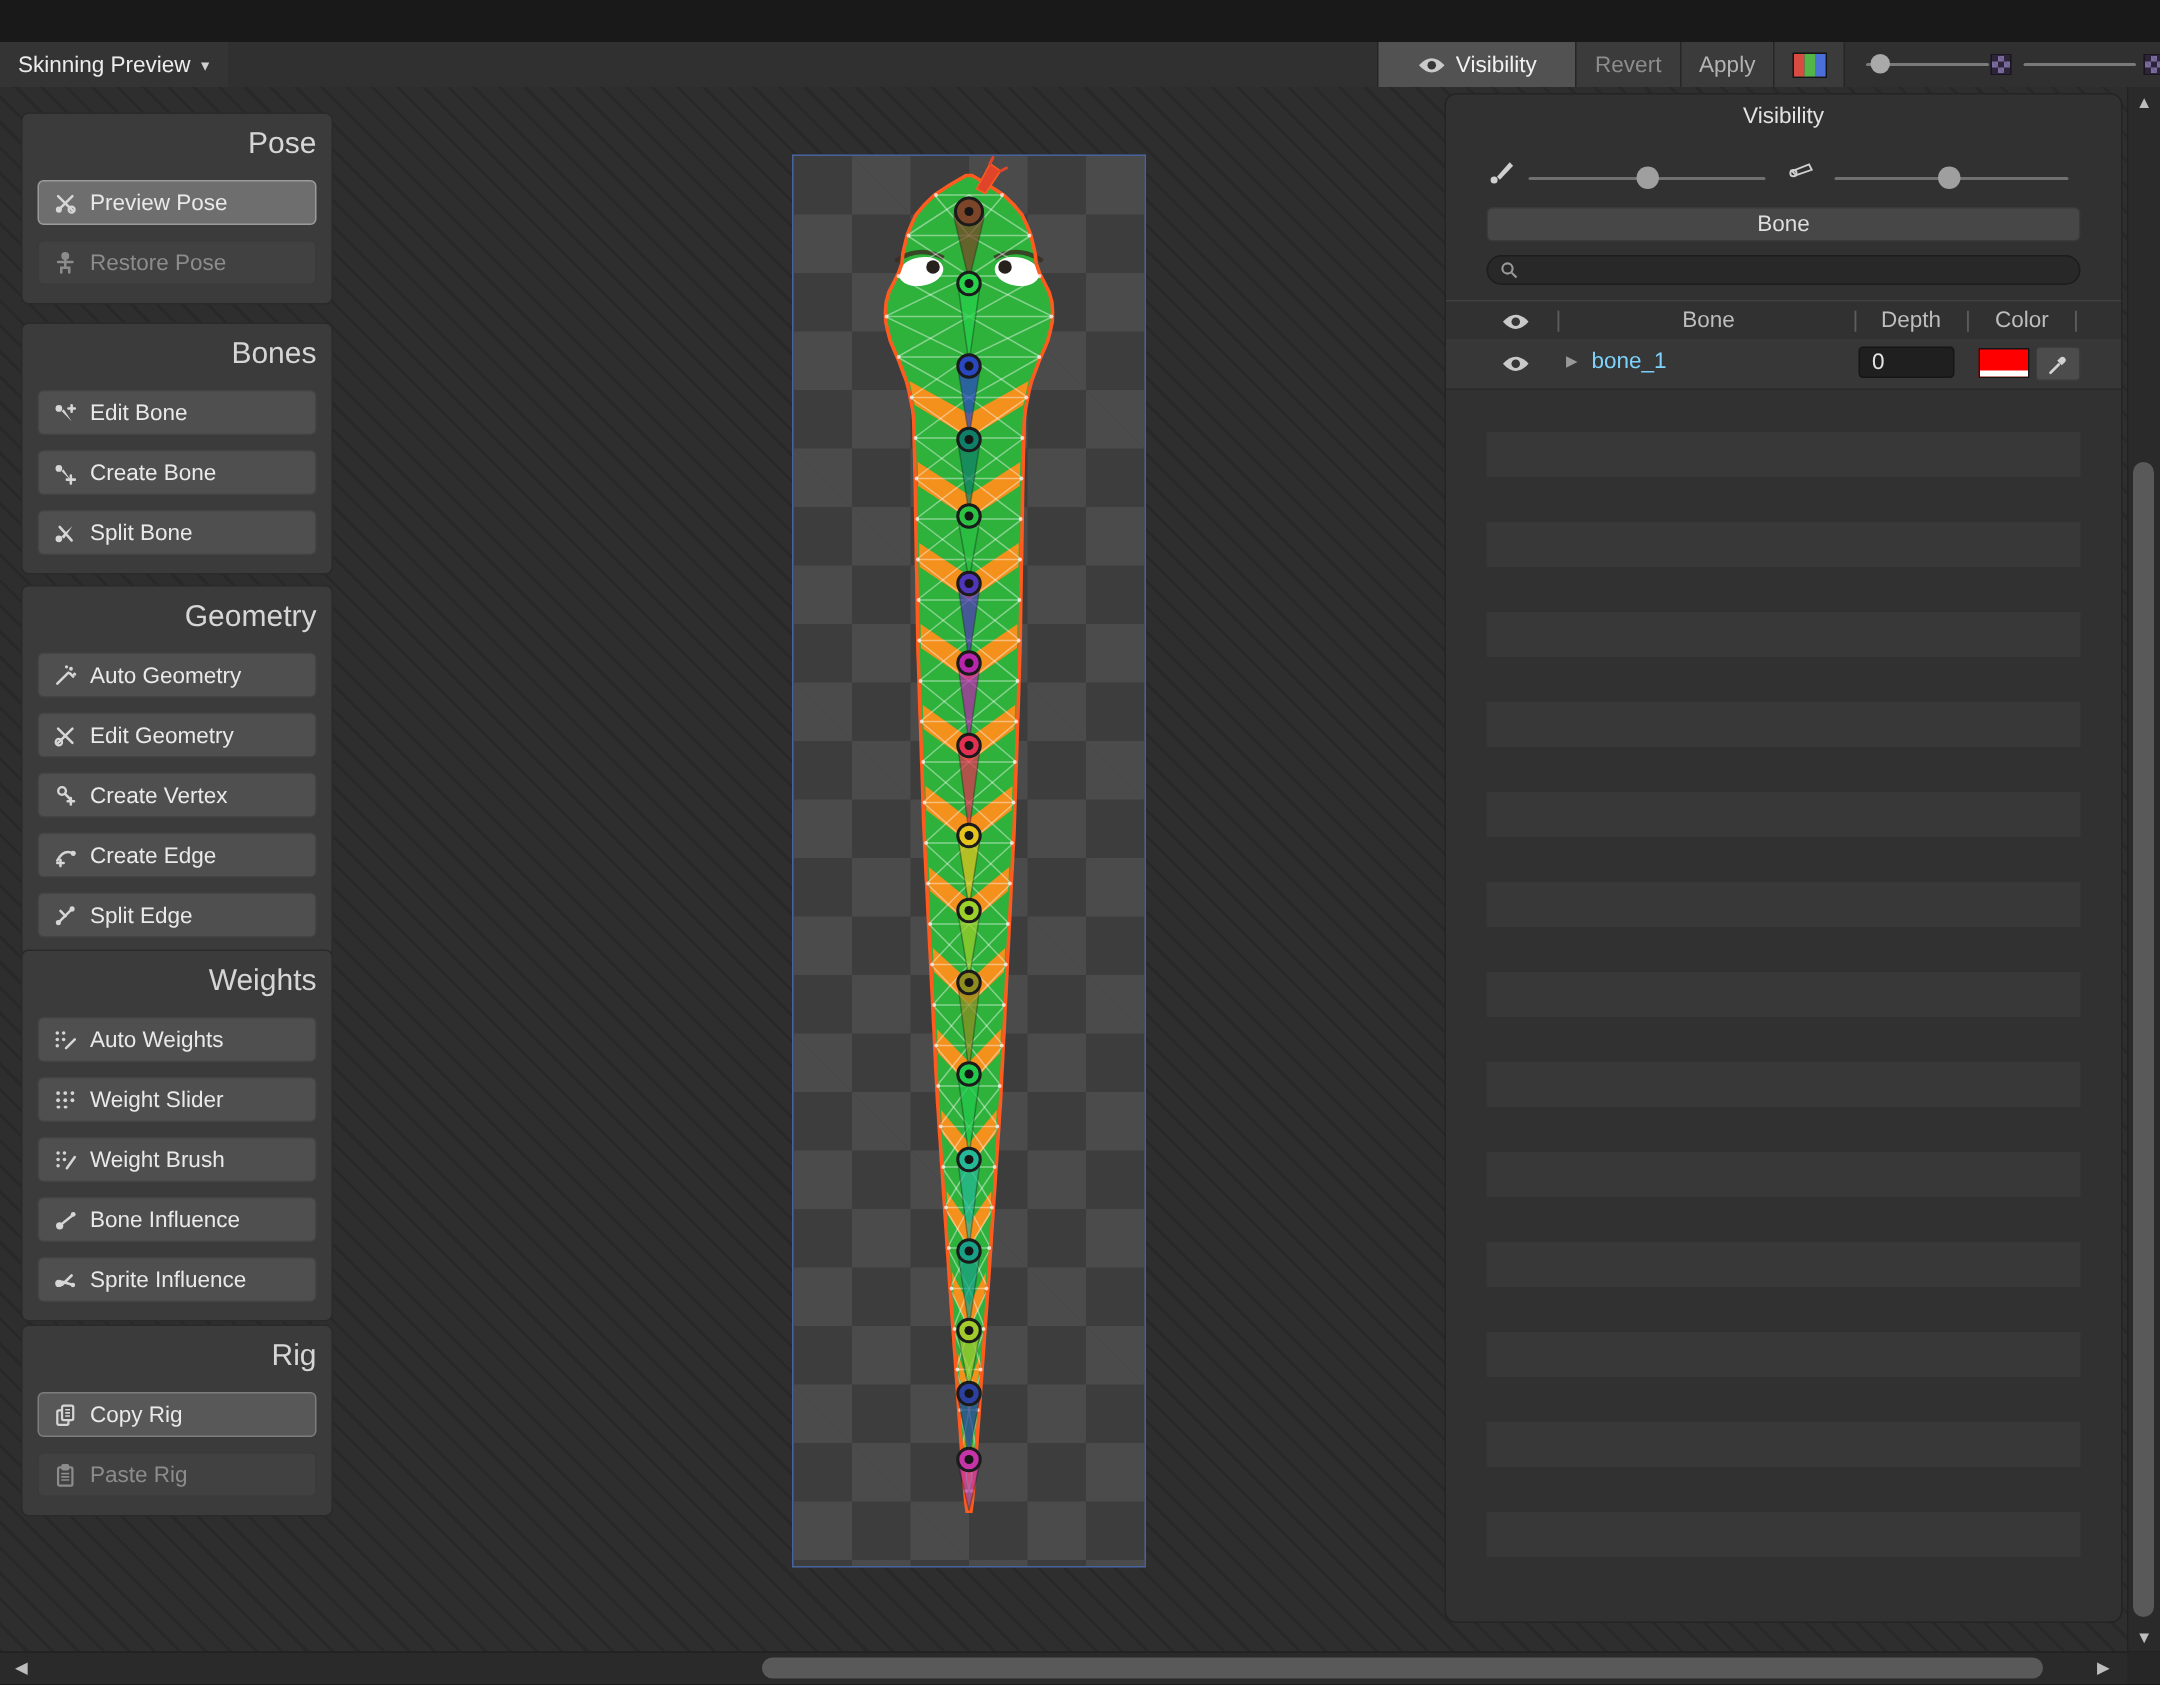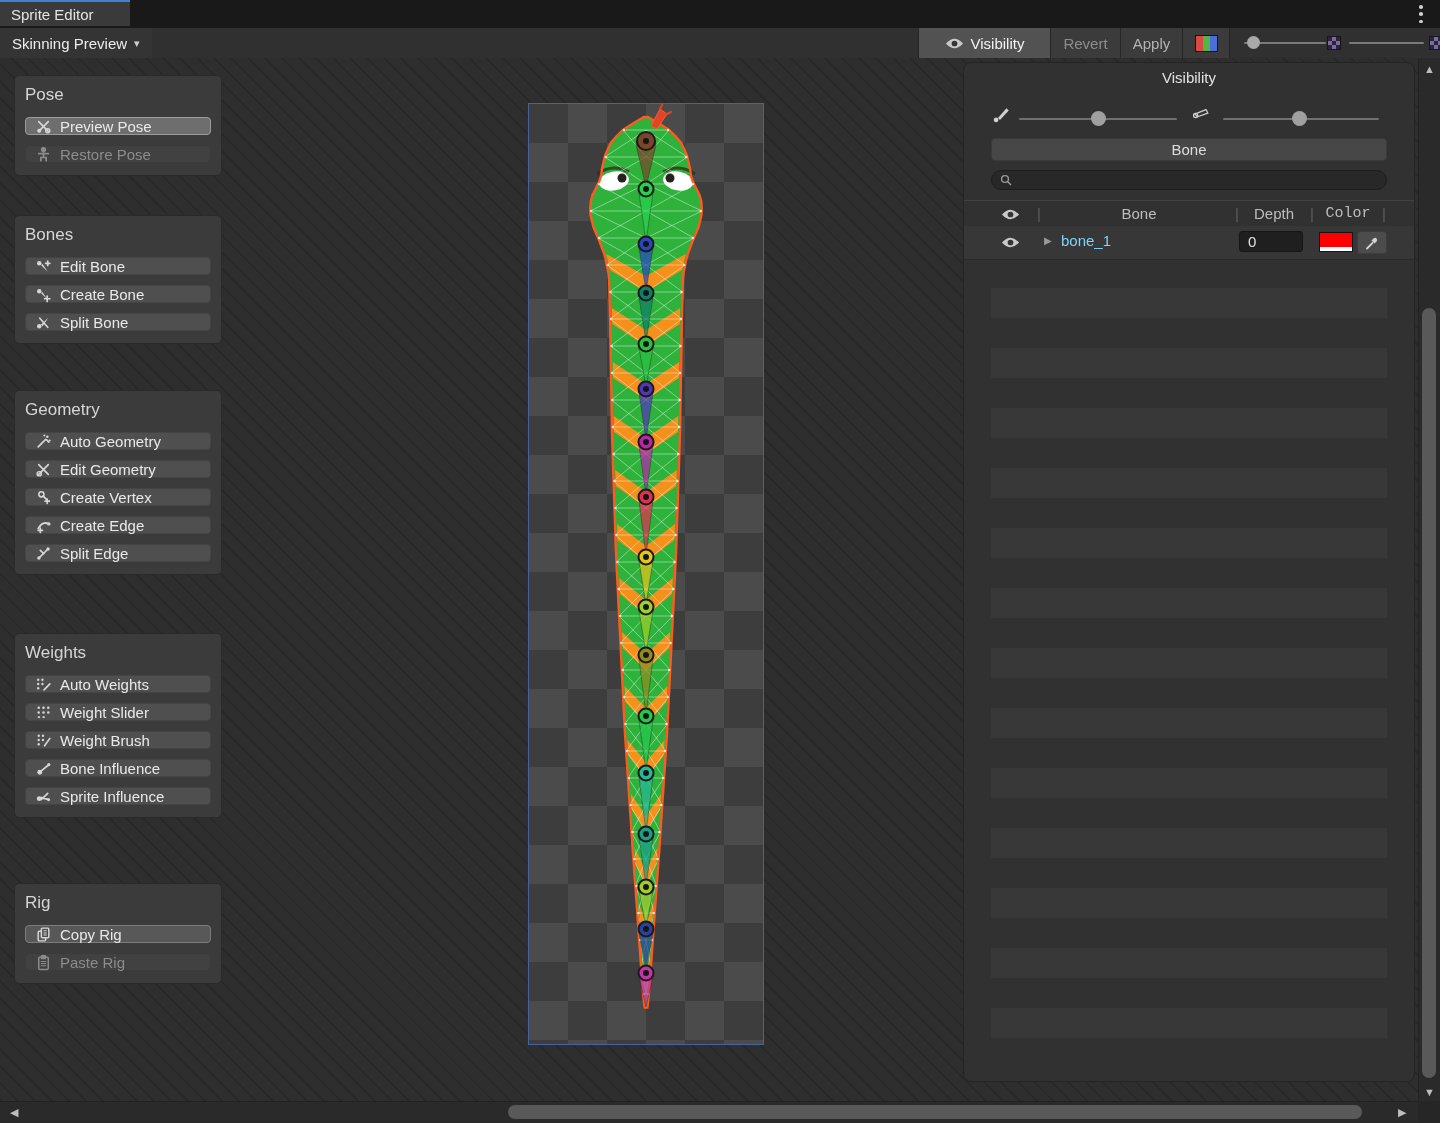--- a/index.html
+++ b/index.html
@@ -42,22 +42,22 @@
       linear-gradient(45deg,#7b6b9e 25%,transparent 25%,transparent 75%,#7b6b9e 75%);
     background-size:8px 8px;background-position:0 0,4px 4px;border:1px solid #1a1420;box-sizing:border-box;}
 
   
   .main{position:absolute;left:0;top:58px;right:22px;bottom:22px;background-color:#2e2e2e;
     background-image:repeating-linear-gradient(45deg,rgba(0,0,0,0.12) 0 2px,transparent 2px 12px);}
 
   
   .panel{position:absolute;left:14px;width:208px;background:#3b3b3b;border:1px solid #2a2a2a;
     border-radius:5px;box-sizing:border-box;padding:7px 10px 12px;}
-  .panel-title{text-align:left;font-size:17px;color:#d6d6d6;margin:2px 0 12px;}
-  .pbtn{height:18px;background:#4f4f4f;border:1px solid #444;border-radius:4px;display:flex;
+  .panel-title{text-align:right;font-size:20px;color:#d6d6d6;margin:2px 0 12px;}
+  .pbtn{height:30px;background:#4f4f4f;border:1px solid #444;border-radius:4px;display:flex;
     align-items:center;gap:7px;padding:0 8px;margin-bottom:10px;box-sizing:border-box;
     font-size:15px;color:#e9e9e9;cursor:pointer;}
   .pbtn:last-child{margin-bottom:0;align-items:center;}
   .pbtn.active{background:#6e6e6e;border-color:#9b9b9b;}
   .pbtn.focused{background:#585858;border-color:#7d7d7d;}
   .pbtn.disabled{background:#414141;border-color:#3a3a3a;color:#8c8c8c;cursor:default;}
   .pbtn.disabled svg *{stroke:#8c8c8c !important;}
   .pbtn.disabled svg [fill]:not([fill="none"]){fill:#8c8c8c !important;}
   .bicon{width:19px;height:17px;display:flex;align-items:center;justify-content:center;flex:none;}
 
@@ -110,30 +110,20 @@
   .corner{position:absolute;right:0;bottom:0;width:22px;height:22px;background:#262626;}
   .sarrow{position:absolute;color:#bdbdbd;font-size:11px;line-height:11px;cursor:pointer;}
   .vthumb{position:absolute;left:3px;width:14px;border-radius:7px;background:#595959;cursor:grab;}
   .hthumb{position:absolute;top:3px;height:14px;border-radius:7px;background:#595959;cursor:grab;}
 </style>
 </head>
 <body>
 
 <div class="screen">
 
-  <div class="topbar">
-    <div class="sprite-tab">
-      <span>Sprite Editor</span>
-    </div>
-    <div class="kebab">
-        <i></i>
-        <i></i>
-        <i></i>
-      </div>
-  </div>
 
   <div class="toolbar">
     <div class="mode-dd">
       <span>Skinning Preview</span>
       <span class="caret">▾</span>
     </div>
     <div class="tb-cluster">
       <div class="tb-btn tb-visibility">
         <span class="bicon">
             <svg width="20" height="13" viewBox="0 0 20 13">
@@ -661,21 +651,21 @@
           <svg width="20" height="13" viewBox="0 0 20 13">
             <path d="M1 6.5 Q10 -3.5 19 6.5 Q10 16.5 1 6.5 Z" fill="#c9c9c9"></path>
             <circle cx="10" cy="6.5" r="3" fill="#353535"></circle>
           </svg>
         </span>
       <span class="vp-sep" style="left:70px;width:10px;">|</span>
       <span class="col" style="left:80px;width:190px;">Bone</span>
       <span class="vp-sep" style="left:268px;width:10px;">|</span>
       <span class="col" style="left:278px;width:64px;">Depth</span>
       <span class="vp-sep" style="left:343px;width:10px;">|</span>
-      <span class="col" style="left:353px;width:62px;font-family:Liberation Mono, monospace;">Color</span>
+      <span class="col" style="left:353px;width:62px;">Color</span>
       <span class="vp-sep" style="left:415px;width:10px;">|</span>
     </div>
     <div class="bone-row">
       <span class="row-eye bicon">
           <svg width="20" height="13" viewBox="0 0 20 13">
             <path d="M1 6.5 Q10 -3.5 19 6.5 Q10 16.5 1 6.5 Z" fill="#c9c9c9"></path>
             <circle cx="10" cy="6.5" r="3" fill="#353535"></circle>
           </svg>
         </span>
       <span class="disclosure">▶</span>

